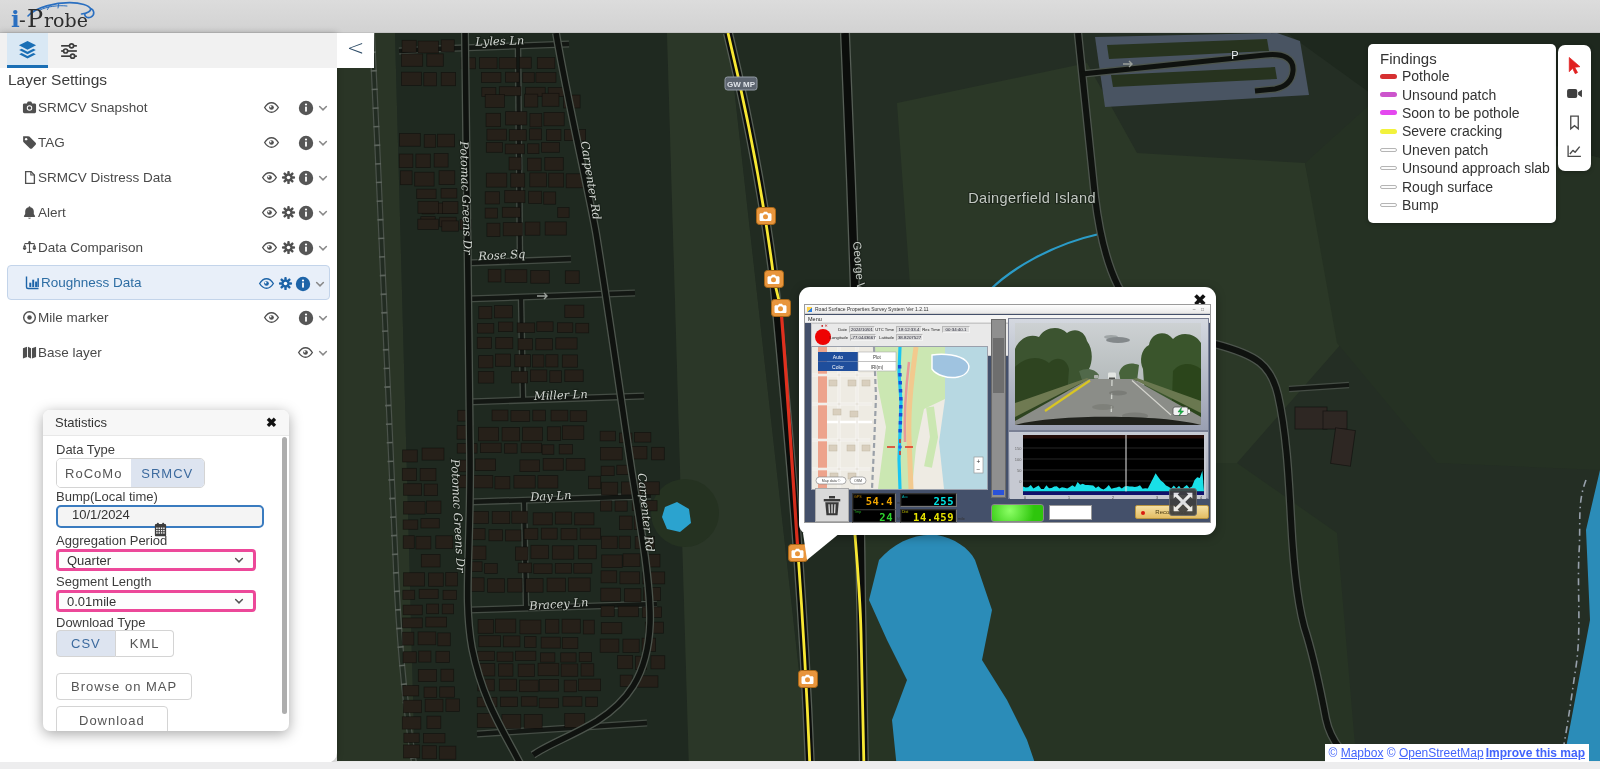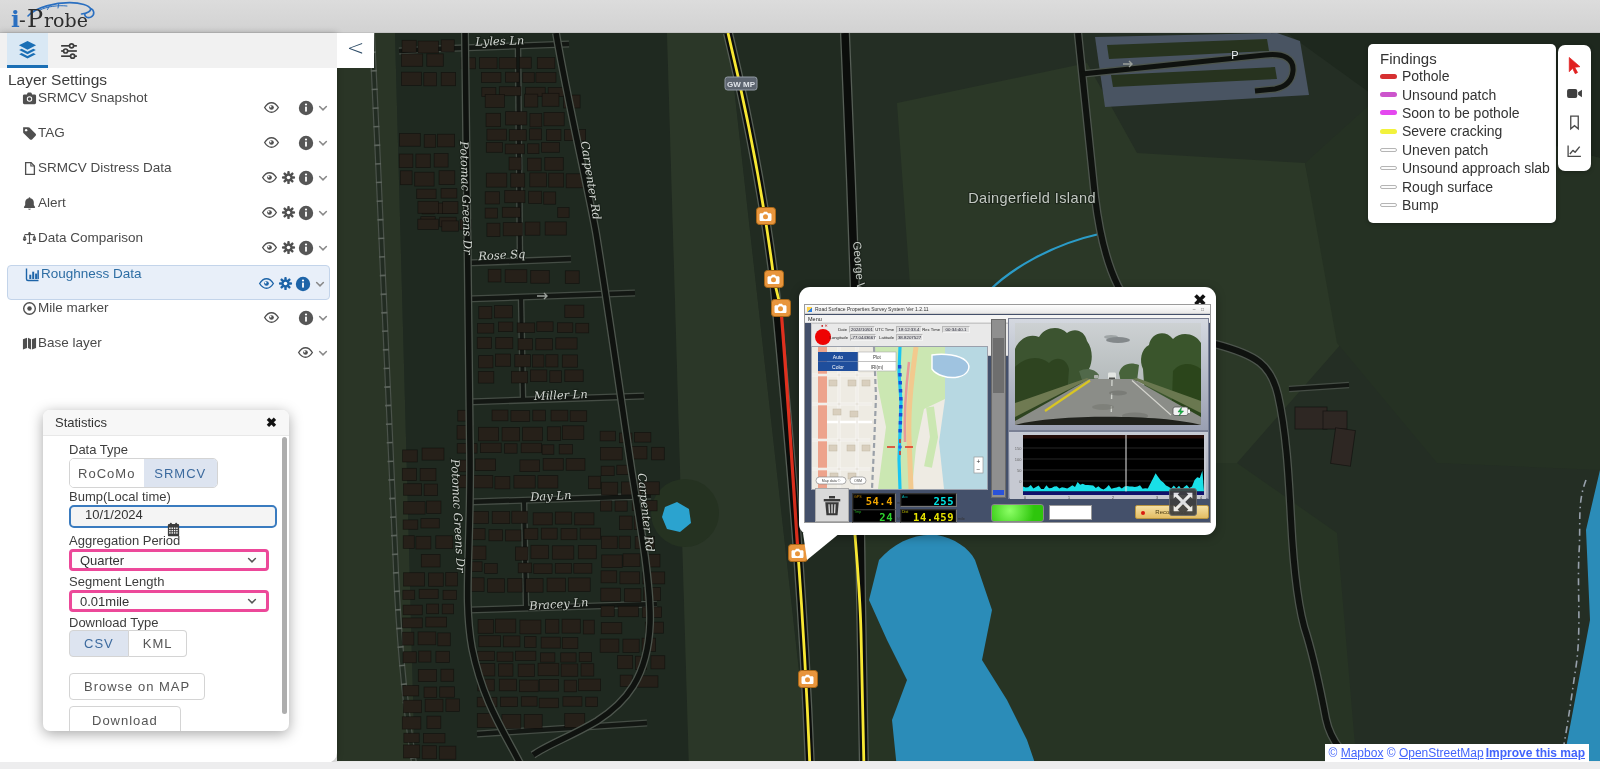--- a/index.html
+++ b/index.html
@@ -10,21 +10,21 @@
 .header { position:absolute; left:0; top:0; width:1600px; height:33px; background:linear-gradient(#dcdcdc,#d2d2d2); border-bottom:1px solid #c2c2c2; }
 .logo { position:absolute; left:8px; top:-1px; }
 
 
 .sidebar { position:absolute; left:0; top:33px; width:337px; height:730px; background:#fff; border-radius:0 0 10px 0; box-shadow:0 0 6px rgba(0,0,0,.25); }
 .tabbar { position:absolute; left:0; top:0; width:337px; height:35px; background:#f1f1f1; display:flex; padding-left:7px; }
 .tab { width:41px; height:35px; display:flex; align-items:center; justify-content:center; cursor:pointer; }
 .tab.active { background:#d9e8f4; border-bottom:3px solid #1a6fb5; }
 .panel-title { position:absolute; left:8px; top:38px; font-size:15.5px; color:#3c3c3c; }
 .layers { position:absolute; left:0; top:57px; width:337px; list-style:none; }
-.layer-row { position:relative; height:35px; display:flex; padding-left:22px; color:#4a4a4a; font-size:13.5px; }
+.layer-row { position:relative; height:35px; display:flex; align-items:center; padding-left:22px; color:#4a4a4a; font-size:13.5px; }
 .layer-row .licon { width:15px; height:16px; margin-right:1px; display:inline-flex; align-items:center; justify-content:center; }
 .layer-row .actions { position:absolute; right:8px; top:0; height:35px; display:flex; align-items:center; gap:0; }
 .layer-row .act { width:16px; height:16px; display:inline-flex; align-items:center; justify-content:center; margin-right:0; }
 .layer-row.active { background:#e8eff9; border:1px solid #c3d4ea; border-radius:4px; margin:0 7px; padding-left:17px; color:#2d6da3; }
 .layer-row.active .actions { right:3px; }
 
 
 .collapse-btn { position:absolute; left:337px; top:33px; width:37px; height:35px; background:#fff; border:none; font-size:21px; color:#2b4a66; cursor:pointer; font-family:"DejaVu Sans",sans-serif; font-weight:300; padding-bottom:6px; }
 
 
@@ -40,21 +40,21 @@
 
 .rtoolbar { position:absolute; left:1558px; top:45px; width:33px; height:126px; background:#fff; border-radius:7px; box-shadow:0 1px 4px rgba(0,0,0,.3); display:flex; flex-direction:column; align-items:center; justify-content:space-around; padding:6px 0; }
 .rtoolbar .tool { width:20px; height:20px; display:flex; align-items:center; justify-content:center; cursor:pointer; }
 
 
 .stats { position:absolute; left:43px; top:410px; width:246px; height:321px; background:#fff; border-radius:7px; box-shadow:0 3px 14px rgba(0,0,0,.35); overflow:hidden; }
 .stats-head { height:26px; background:#f7f7f7; border-bottom:1px solid #e8e8e8; display:flex; align-items:center; padding:0 12px; }
 .stats-title { font-size:13px; color:#333; flex:1; }
 .stats-close { font-size:13px; color:#111; font-weight:bold; cursor:pointer; }
 .stats-body { position:relative; height:295px; }
-.sb-abs { position:absolute; left:26px; }
+.sb-abs { position:absolute; left:13px; }
 .sb-scroll { position:absolute; right:2px; top:1px; width:5px; height:277px; border-radius:3px; background:#adadad; }
 .flabel { font-size:13px; color:#3d3d3d; }
 .seg2 { display:flex; width:149px; border:1px solid #d4d4d4; border-radius:5px; overflow:hidden; background:#fff; }
 .seg2 .seg { flex:1; height:28px; display:flex; align-items:center; justify-content:center; font-size:13px; letter-spacing:1px; color:#555; cursor:pointer; background:#fff; }
 .seg2 .seg.sel { background:#dde4f0; color:#3c6a9e; }
 .datebox { display:flex; align-items:center; width:208px; height:23px; background:#f4f4f4; border:2px solid #3a7bbf; border-radius:5px; padding:0 7px;flex-direction:column; }
 .datebox input { flex:1; border:none; background:transparent; font-size:13px; color:#333; font-family:"Liberation Sans",sans-serif; outline:none; }
 .selbox { display:flex; align-items:center; width:200px; height:22px; background:#fdfdfd; border:3px solid #ec4899; border-radius:4px; padding:0 8px; font-size:13px; color:#333; justify-content:space-between; }
 .btnrow { display:flex; }
 .obtn { height:27px; border:1px solid #d4d4d4; background:#fff; border-radius:4px; font-size:13px; letter-spacing:1px; color:#555; padding:0 14px; display:flex; align-items:center; cursor:pointer; font-family:"Liberation Sans",sans-serif; }

